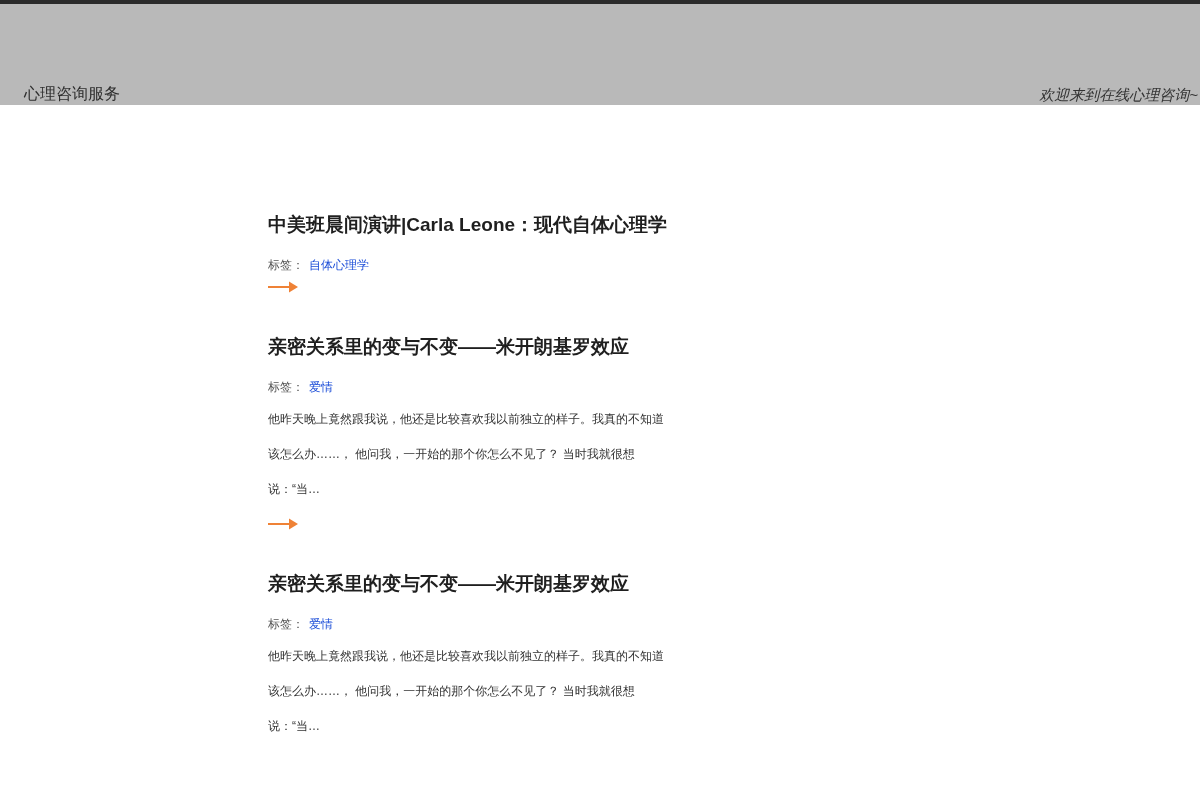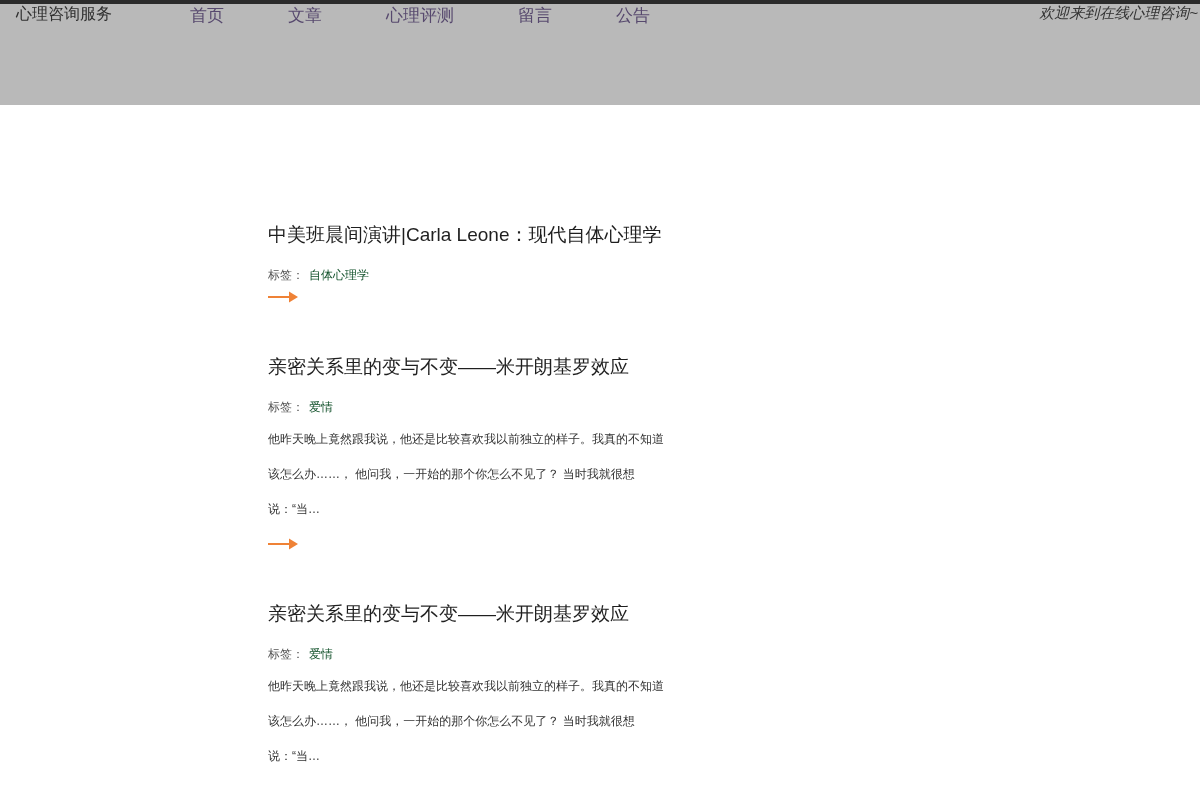--- a/index.html
+++ b/index.html
@@ -17,22 +17,22 @@
 
   
   .top-strip {
     height: 4px;
     background: #2b2b2b;
   }
   header.site-header {
     height: 101px;
     background: #b9b9b9;
     display: flex;
-    align-items: flex-start;
-    padding-left: 16px;
+    align-items: flex-end;
+    padding-left: 24px;
     padding-right: 2px;
     box-sizing: border-box;
   }
   .brand {
     font-size: 16px;
     color: #2e2e2e;
     white-space: nowrap;
     cursor: pointer;
   }
   nav.main-nav {
@@ -58,34 +58,34 @@
   
   main.article-list {
     width: 400px;
     margin-left: 268px;
     padding-top: 103px;
     box-sizing: content-box;
   }
   article.article-card { display: block; }
   .article-title {
     font-size: 19px;
-    font-weight: 400;
+    font-weight: 700;
     line-height: 30px;
     color: #1f1f1f;
-    margin: 12px 0 16px 0;
+    margin: 2px 0 16px 0;
     cursor: pointer;
   }
   .tags {
     font-size: 12px;
     color: #555555;
     margin: 0 0 6px 0;
     line-height: 18px;
   }
   .tags a.tag-link {
-    color: #14532d;
+    color: #1d4ed8;
     text-decoration: none;
     margin-left: 5px;
     cursor: pointer;
   }
   .excerpt {
     font-size: 12px;
     color: #333333;
     line-height: 35px;
     margin: 0 0 10px 0;
   }
@@ -97,27 +97,20 @@
   }
   a.arrow svg { display: block; }
 </style>
 </head>
 <body>
 
 <div class="top-strip"></div>
 
 <header class="site-header">
   <div class="brand">心理咨询服务</div>
-  <nav class="main-nav">
-    <a>首页</a>
-    <a>文章</a>
-    <a>心理评测</a>
-    <a>留言</a>
-    <a>公告</a>
-  </nav>
   <div class="welcome">欢迎来到在线心理咨询~</div>
 </header>
 
 <main class="article-list">
 
   <article class="article-card">
     <h2 class="article-title">中美班晨间演讲|Carla Leone：现代自体心理学</h2>
     <p class="tags"><span>标签：</span><a class="tag-link">自体心理学</a></p>
     <a class="arrow">
       <svg width="30" height="14" viewBox="0 0 30 14">

